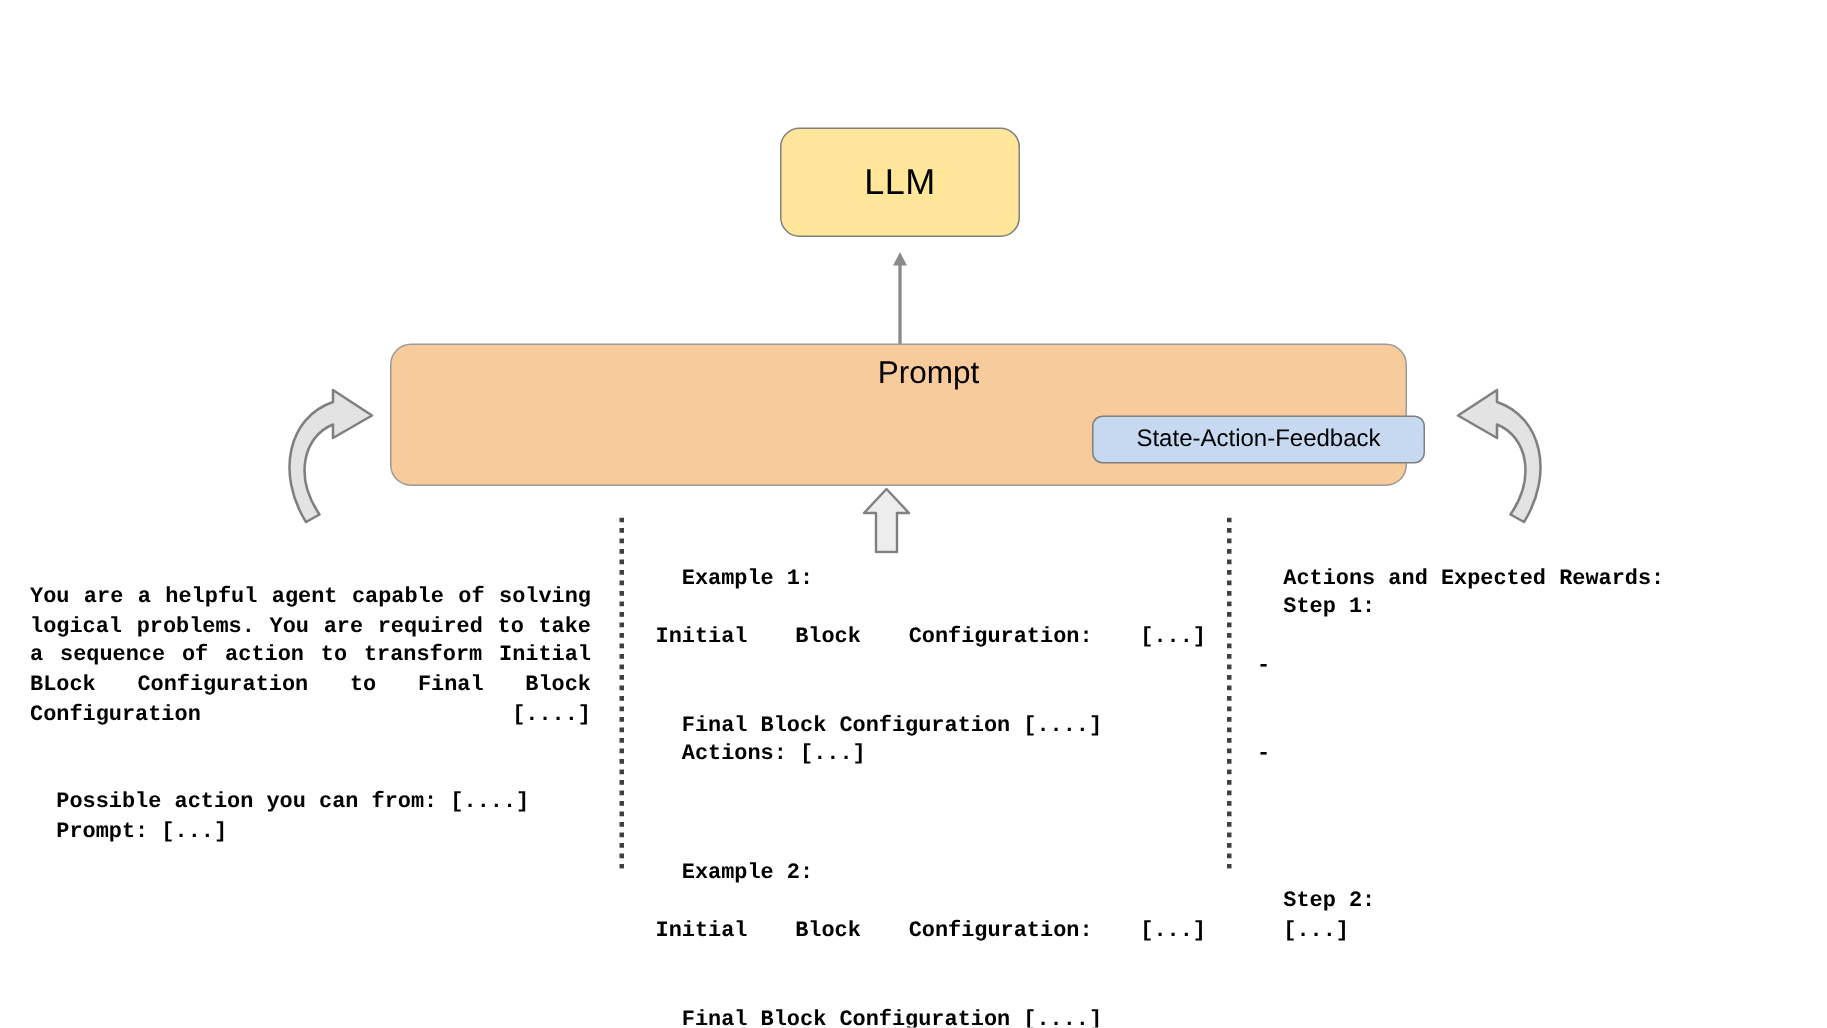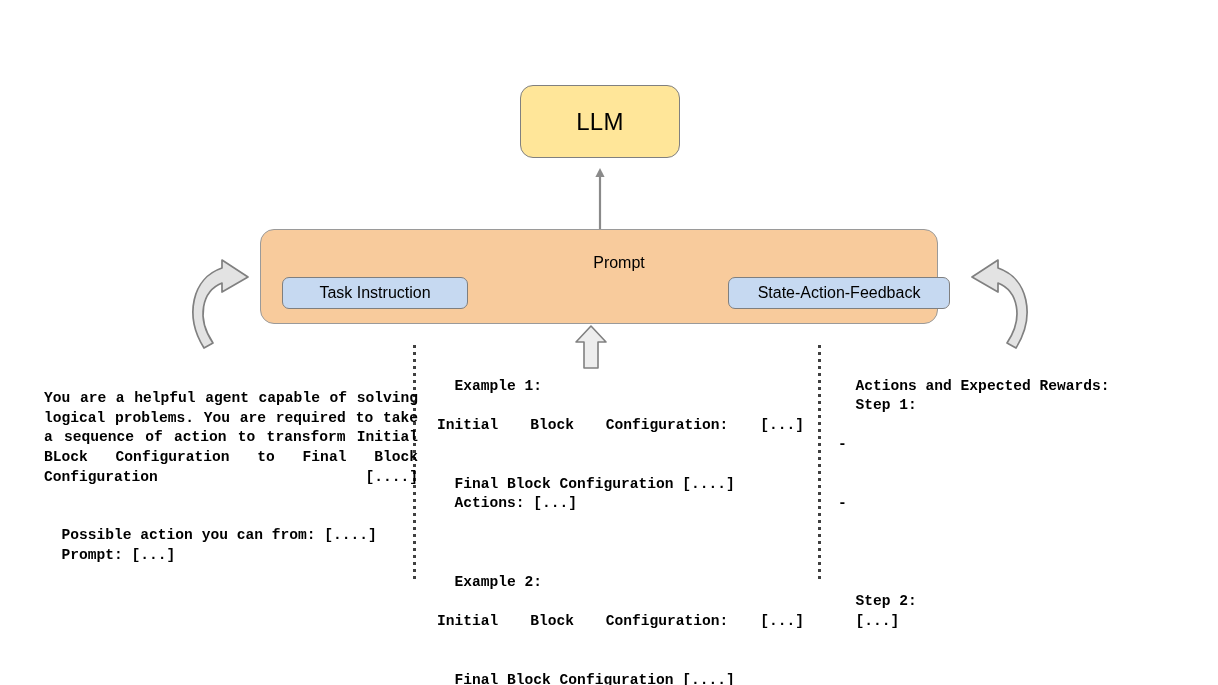--- a/index.html
+++ b/index.html
@@ -50,25 +50,25 @@
     top: 229px;
     width: 678px;
     height: 95px;
     background: #F8CB9C;
     border: 1.4px solid #9a9a9a;
     border-radius: 14px;
     box-sizing: border-box;
   }
   #prompt-title {
     position: absolute;
-    top: 20px;
+    top: 6px;
     left: 0;
     right: 0;
     text-align: center;
-    font-size: 16px;
+    font-size: 21px;
     line-height: 26px;
     padding-left: 40px;
   }
   .prompt-chip {
     position: absolute;
     top: 47px;
     height: 32px;
     background: #C6D9F1;
     border: 1.3px solid #7f7f7f;
     border-radius: 7px;
@@ -130,21 +130,20 @@
     line-height: 19.6px;
     color: #000000;
     white-space: pre-wrap;
     text-align: justify;
     text-justify: inter-word;
   }
   #col-task-instruction {
     left: 20px;
     top: 350px;
     width: 374px;
-    margin-left: 24px;
   }
   #col-few-shot {
     left: 437px;
     top: 357px;
     width: 367px;
   }
   #col-state-action {
     left: 838px;
     top: 357px;
     width: 357px;
@@ -193,23 +192,20 @@
   <span>LLM</span>
 </div>
 
 <svg id="prompt-to-llm-arrow" viewBox="0 0 16 62">
   <line x1="8" y1="62" x2="8" y2="7" stroke="#8a8a8a" stroke-width="2.2"></line>
   <path d="M8 0 L12.6 9 L3.4 9 Z" fill="#8a8a8a"></path>
 </svg>
 
 <div id="prompt-box">
   <div id="prompt-title">Prompt</div>
-  <div class="prompt-chip" id="chip-task">
-    <span>Task Instruction</span>
-  </div>
   <div class="prompt-chip" id="chip-saf">
     <span>State-Action-Feedback</span>
   </div>
 </div>
 
 <svg id="block-arrow-up" viewBox="0 0 36 44">
   <path d="M18 1 L33 17 L25 17 L25 43 L11 43 L11 17 L3 17 Z" fill="#EDEDED" stroke="#808080" stroke-width="1.6" stroke-linejoin="round"></path>
 </svg>
 
 <svg id="curved-arrow-left" viewBox="0 0 88 92">

